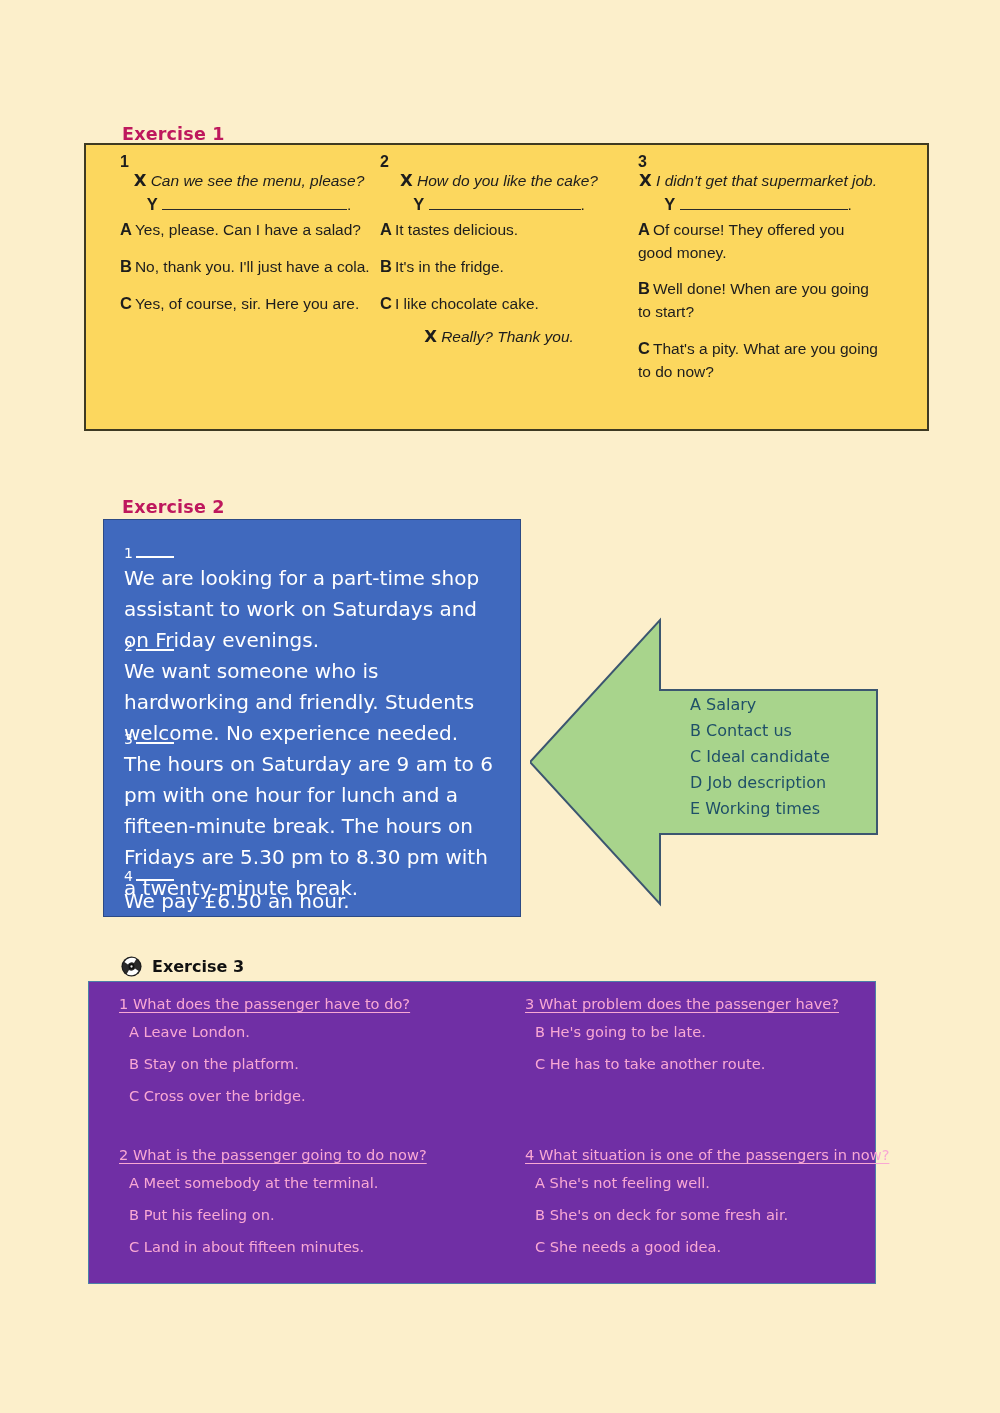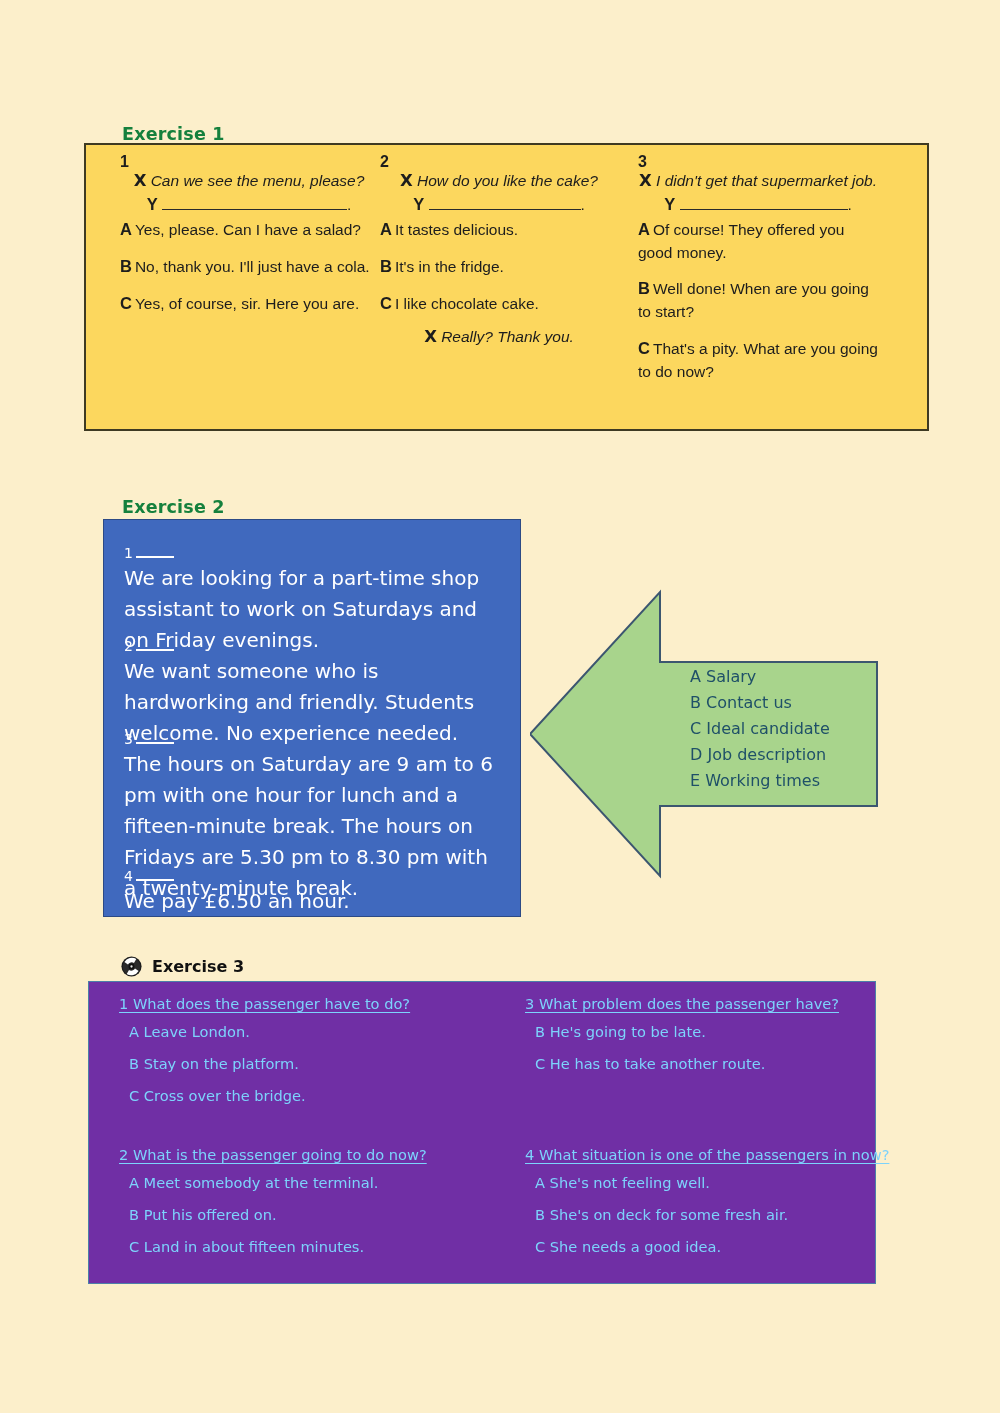--- a/index.html
+++ b/index.html
@@ -17,21 +17,21 @@
   }
 
   .page { position: relative; width: 1000px; height: 1413px; }
 
   
   .ex-title {
     position: absolute;
     font-weight: bold;
     font-size: 17.5px;
     letter-spacing: .2px;
-    color: #15803d;
+    color: #be185d;
     font-family: "DejaVu Sans", sans-serif;
   }
 
   
   #ex1-title { left: 122px; top: 124px; }
 
   #ex1-box {
     position: absolute;
     left: 84px; top: 143px;
     width: 845px; height: 288px;
@@ -101,21 +101,21 @@
     font-weight: 400;
   }
   #ad1 { top: 25px; }
   #ad2 { top: 118px; }
   #ad3 { top: 211px; }
   #ad4 { top: 348px; }
 
   
   #arrow-wrap {
     position: absolute;
-    left: 530px; top: 588px;
+    left: 530px; top: 616px;
     width: 360px; height: 292px;
   }
   #arrow-svg { position: absolute; left: 0; top: 0; }
   #arrow-options {
     position: absolute;
     left: 160px; top: 76px;
     width: 190px;
     color: #1f5068;
     font-size: 16px;
     line-height: 1.62;
@@ -139,21 +139,21 @@
   }
   #cd-icon { width: 23px; height: 23px; display: block; }
 
   #ex3-box {
     position: absolute;
     left: 88px; top: 981px;
     width: 788px; height: 303px;
     background: #702fa5;
     border: 1px solid #4c7fa8;
     box-sizing: border-box;
-    color: #7dd3fc;
+    color: #f9a8d4;
   }
   .q-block { position: absolute; width: 360px; }
   #q1 { left: 30px; top: 13px; }
   #q3 { left: 436px; top: 13px; }
   #q2 { left: 30px; top: 164px; }
   #q4 { left: 436px; top: 164px; }
 
   .q-title {
     display: block;
     font-size: 14.6px;
@@ -306,21 +306,21 @@
 
     <div class="q-block" id="q3">
       <span class="q-title">3 What problem does the passenger have?</span>
       <span class="q-opt">B He's going to be late.</span>
       <span class="q-opt">C He has to take another route.</span>
     </div>
 
     <div class="q-block" id="q2">
       <span class="q-title">2 What is the passenger going to do now?</span>
       <span class="q-opt">A Meet somebody at the terminal.</span>
-      <span class="q-opt">B Put his offered on.</span>
+      <span class="q-opt">B Put his feeling on.</span>
       <span class="q-opt">C Land in about fifteen minutes.</span>
     </div>
 
     <div class="q-block" id="q4">
       <span class="q-title">4 What situation is one of the passengers in now?</span>
       <span class="q-opt">A She's not feeling well.</span>
       <span class="q-opt">B She's on deck for some fresh air.</span>
       <span class="q-opt">C She needs a good idea.</span>
     </div>
 

